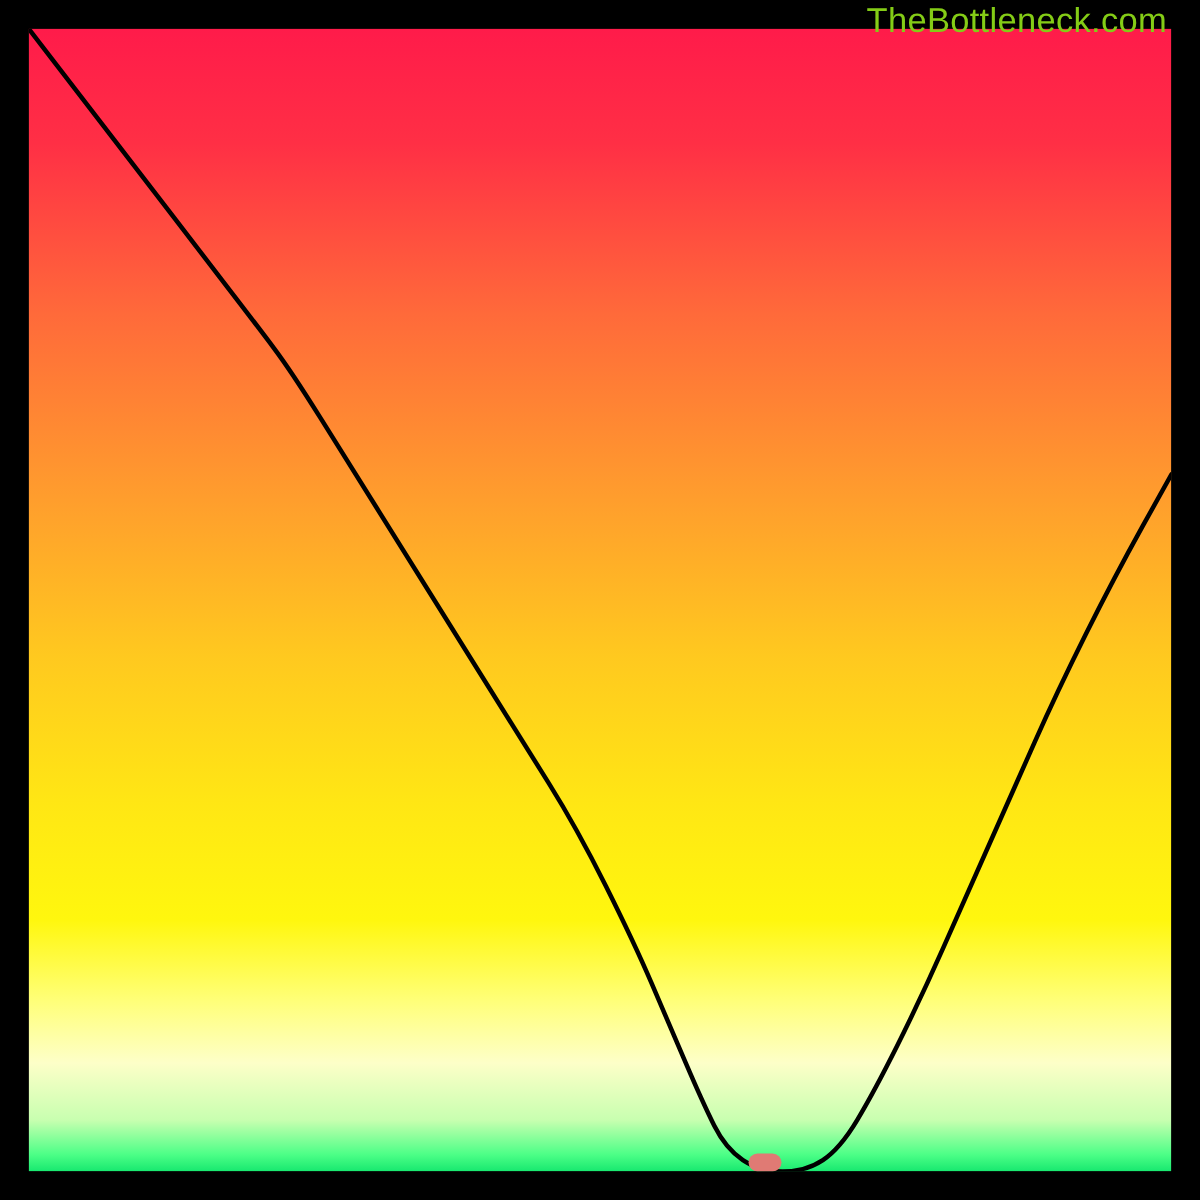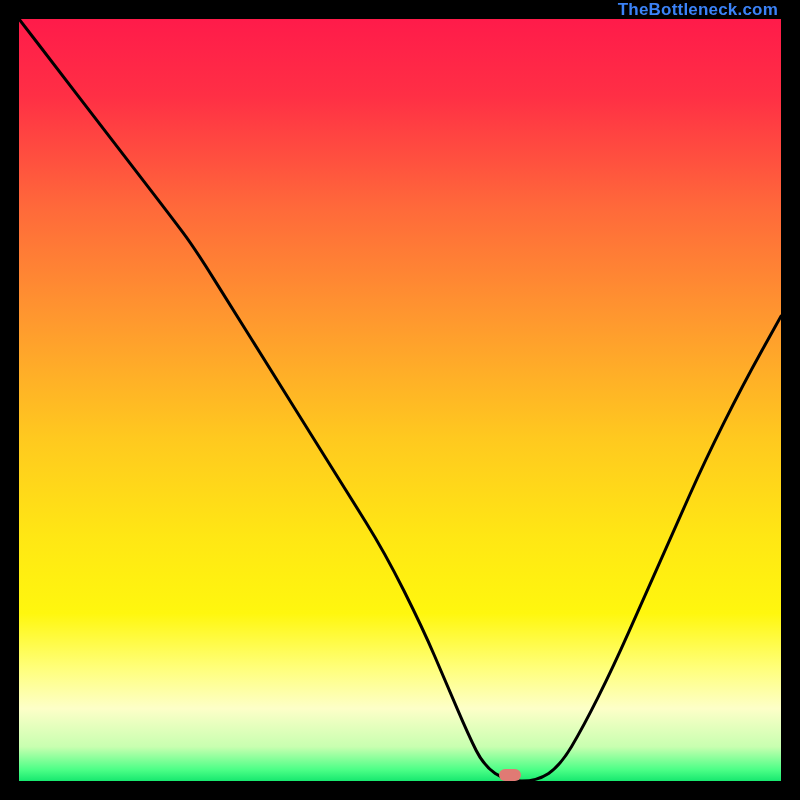--- a/index.html
+++ b/index.html
@@ -39,23 +39,23 @@
     height: 12px;
     border-radius: 6px;
     transform: translate(-50%, -50%);
     background: #e07a74;
   }
   .watermark {
     position: absolute;
     top: 0px;
     right: 22px;
     font-family: Arial, Helvetica, sans-serif;
-    font-size: 17px;
-    font-weight: 700;
-    color: #3b82f6;
+    font-size: 23px;
+    font-weight: 400;
+    color: #84cc16;
     letter-spacing: 0.2px;
   }
 </style>
 </head>
 <body>
 
 <div class="chart-container">
 
   <div class="plot-area">
 

